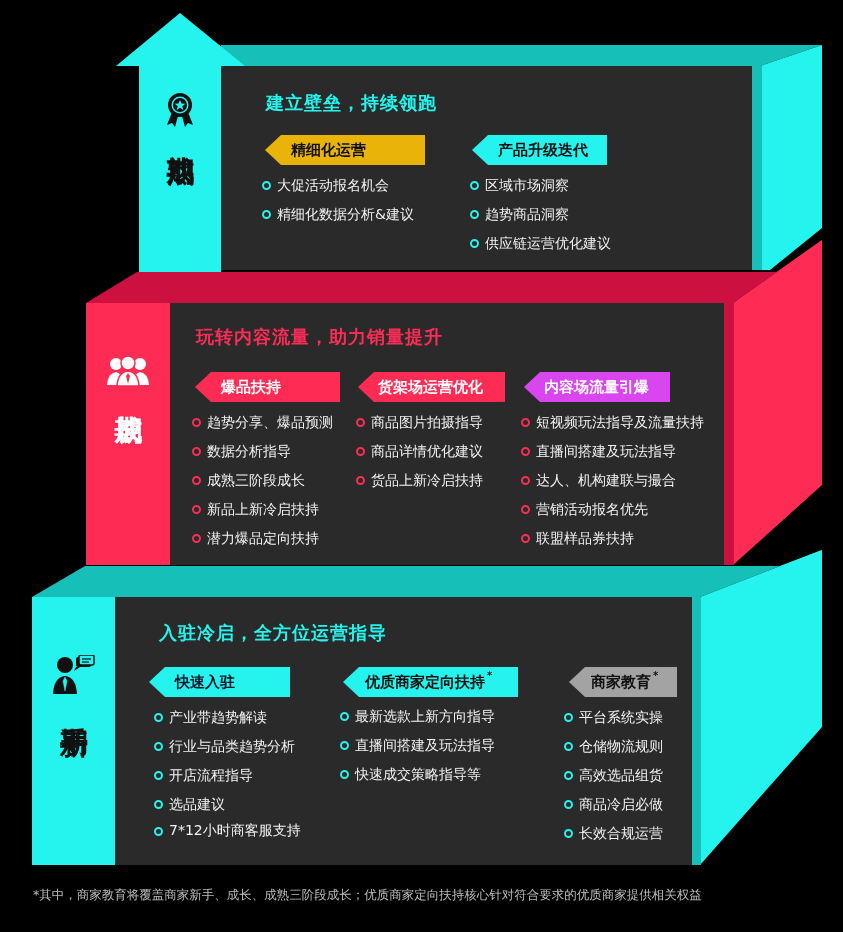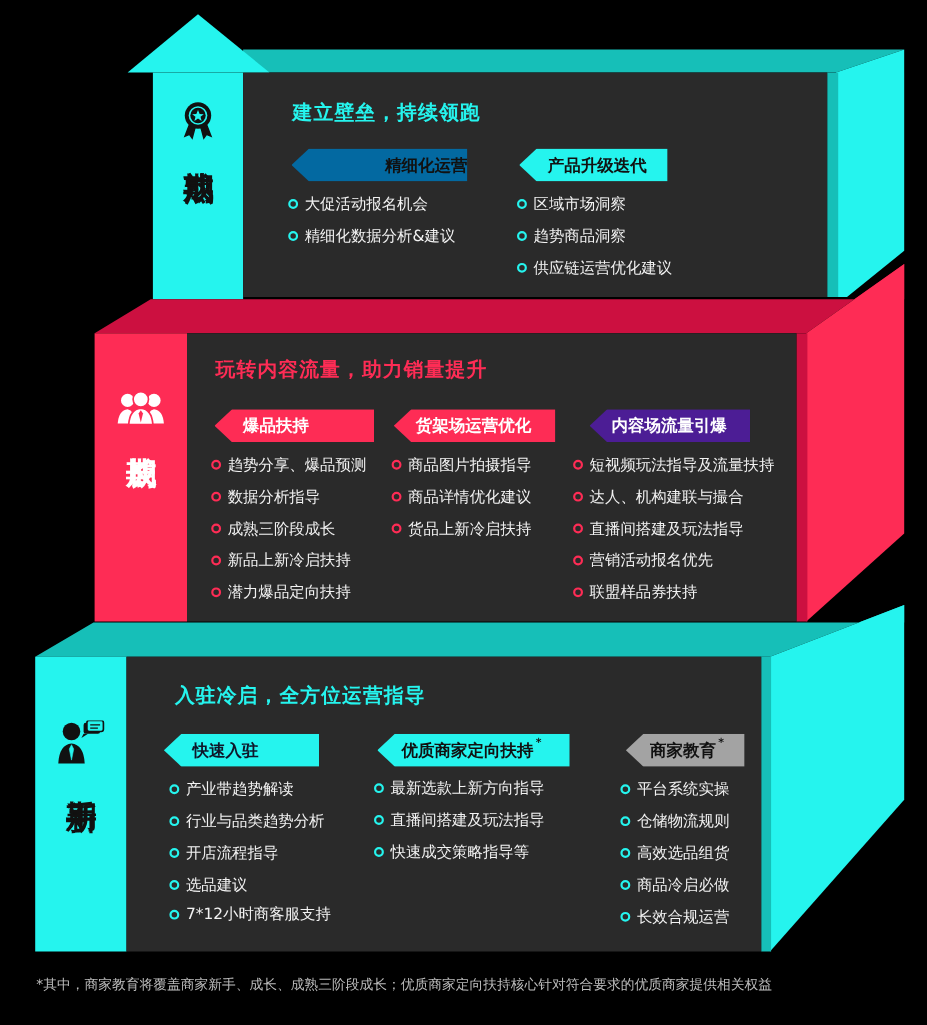--- a/index.html
+++ b/index.html
@@ -54,21 +54,21 @@
     <circle cx="17" cy="13" r="12" fill="#111"></circle>
     <circle cx="17" cy="13" r="8.5" fill="#25f4ee"></circle>
     <circle cx="17" cy="13" r="7" fill="#111"></circle>
     <polygon points="17,8 18.5,11.6 22.3,11.8 19.3,14.2 20.3,17.9 17,15.8 13.7,17.9 14.7,14.2 11.7,11.8 15.5,11.6" fill="#25f4ee"></polygon>
   </svg>
   <div class="stage-label" style="color:#111;margin-top:6px;">成熟期</div>
 </div>
 
 <div class="title" style="left:266px;top:89px;color:#25f4ee;">建立壁垒，持续领跑</div>
 
-<div class="tag" style="left:265px;top:135px;width:160px;background:#0369a1;color:#111;justify-content:flex-end;">
+<div class="tag" style="left:265px;top:135px;width:160px;background:#eab308;color:#111;">
   <span>精细化运营</span>
 </div>
 <ul class="list" style="left:262px;top:171px;">
   <li>
       <span class="bullet cyan-b"></span>
       <span>大促活动报名机会</span>
     </li>
   <li>
       <span class="bullet cyan-b"></span>
       <span>精细化数据分析&amp;建议</span>
@@ -145,35 +145,35 @@
   <li>
       <span class="bullet red-b"></span>
       <span>商品详情优化建议</span>
     </li>
   <li>
       <span class="bullet red-b"></span>
       <span>货品上新冷启扶持</span>
     </li>
 </ul>
 
-<div class="tag" style="left:536px;top:372px;width:146px;background:#4c1d95;color:#fff;padding-left:20px;">
+<div class="tag" style="left:524px;top:372px;width:146px;background:#d946ef;color:#fff;padding-left:20px;">
   <span>内容场流量引爆</span>
 </div>
 <ul class="list" style="left:521px;top:408px;">
   <li>
       <span class="bullet red-b"></span>
       <span>短视频玩法指导及流量扶持</span>
     </li>
   <li>
       <span class="bullet red-b"></span>
+      <span>直播间搭建及玩法指导</span>
+    </li>
+  <li>
+      <span class="bullet red-b"></span>
       <span>达人、机构建联与撮合</span>
-    </li>
-  <li>
-      <span class="bullet red-b"></span>
-      <span>直播间搭建及玩法指导</span>
     </li>
   <li>
       <span class="bullet red-b"></span>
       <span>营销活动报名优先</span>
     </li>
   <li>
       <span class="bullet red-b"></span>
       <span>联盟样品券扶持</span>
     </li>
 </ul>

